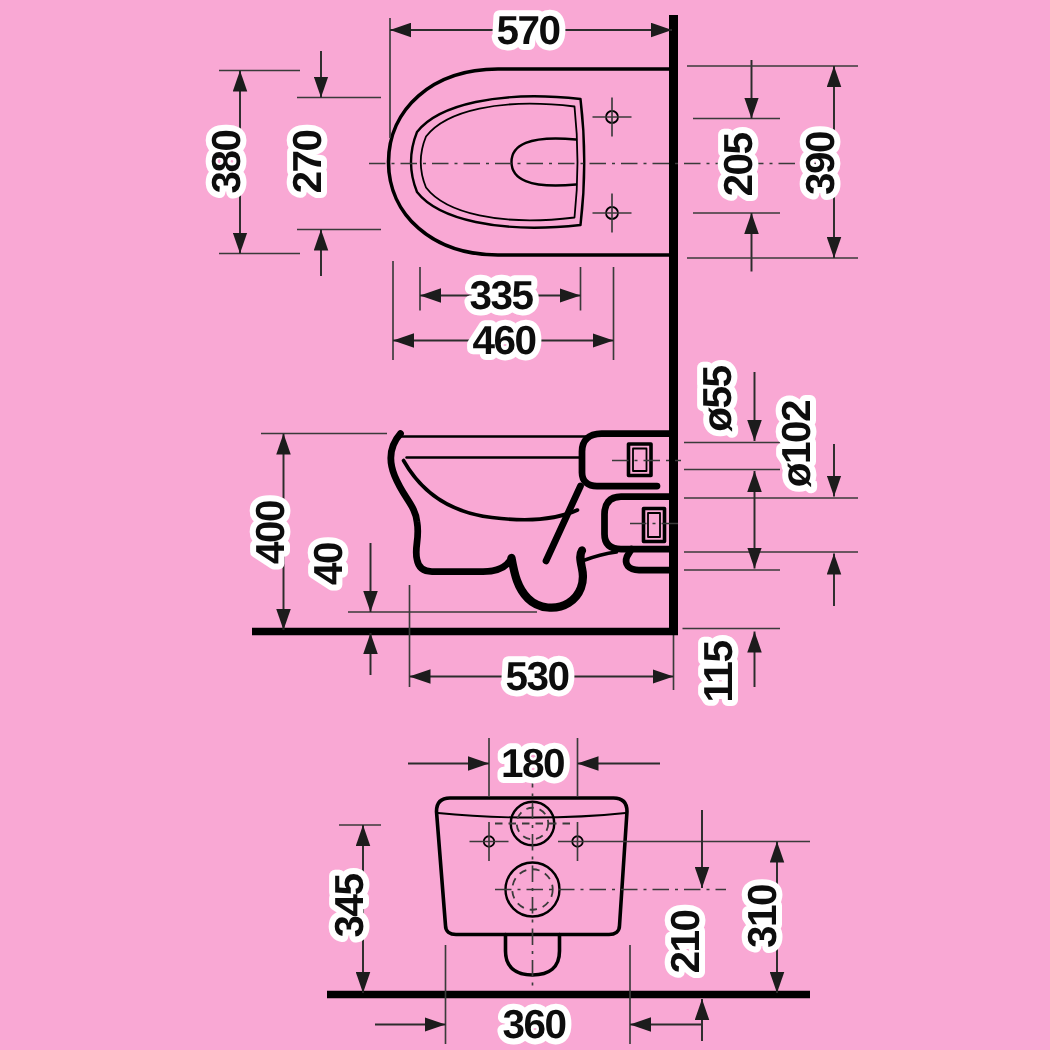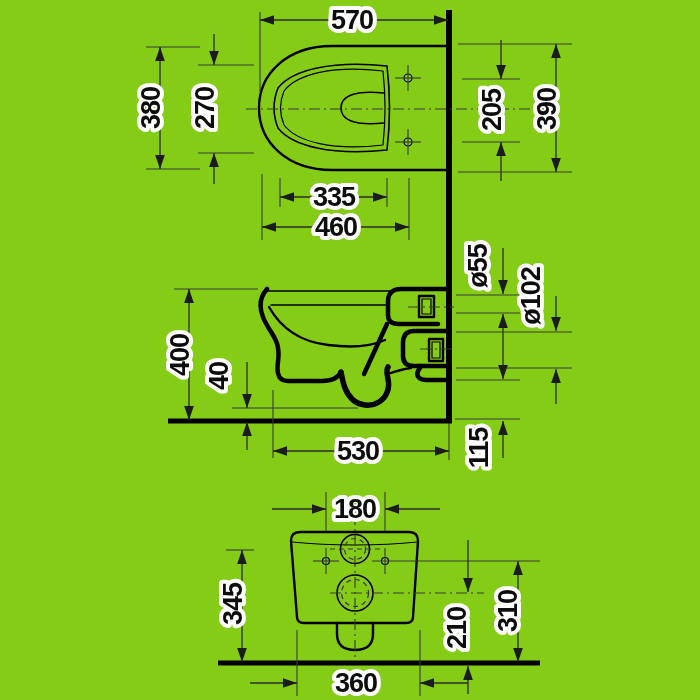--- a/index.html
+++ b/index.html
@@ -1,16 +1,16 @@
 <!DOCTYPE html>
 <html><head>
 <meta charset="utf-8">
 <style>
   html,body{margin:0;padding:0;background:#ffffff;}
-  .stage{width:700px;height:700px;background:#84cc16;position:relative;overflow:hidden;
+  .stage{width:700px;height:700px;background:#f9a8d4;position:relative;overflow:hidden;
          font-family:"Liberation Sans", sans-serif;}
   svg{display:block;}
   
   .obj  {stroke:#000000;fill:none;stroke-linecap:round;stroke-linejoin:round;}
   .w45  {stroke-width:4.5px;}
   .w55  {stroke-width:5.5px;}
   .w24  {stroke-width:2.4px;}
   .w16  {stroke-width:1.6px;}
   .w12  {stroke-width:1.2px;}
   .wall {stroke:#000000;stroke-width:6px;}

